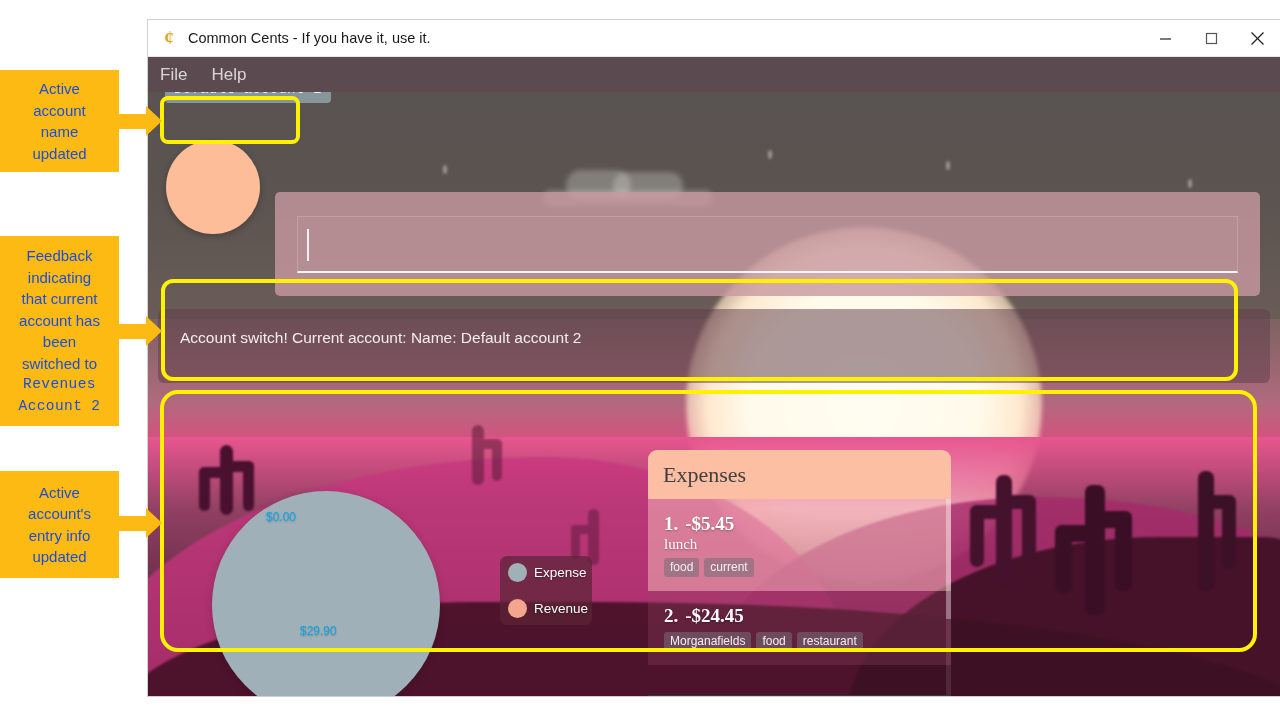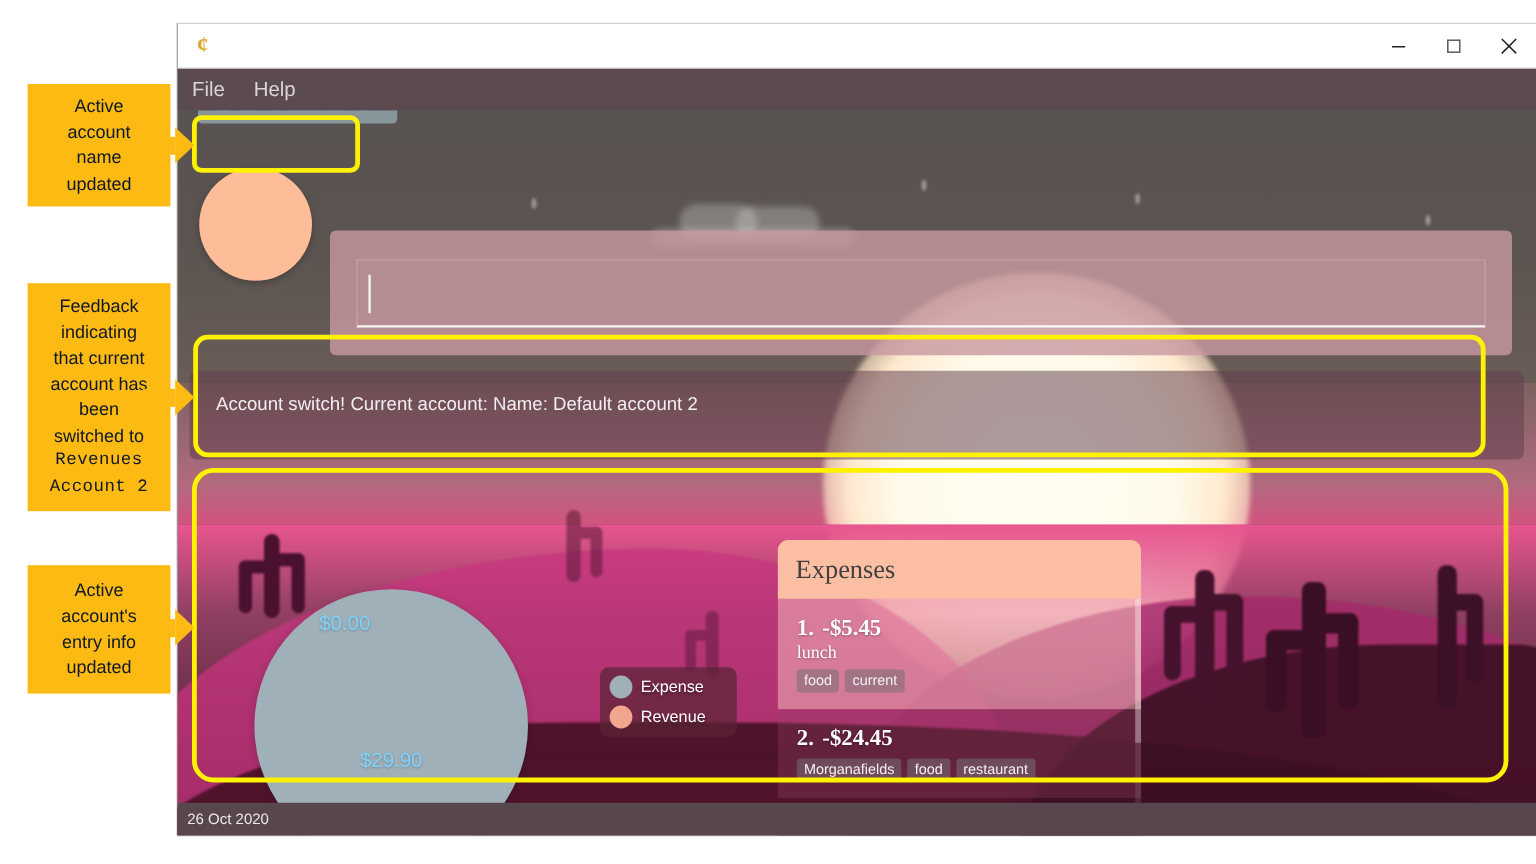--- a/index.html
+++ b/index.html
@@ -8,31 +8,30 @@
     background: #ffffff;
     font-family: "Liberation Sans", sans-serif;
     overflow: hidden;
   }
   #root { position: relative; width: 1280px; height: 720px; }
 
   
   .callout {
     position: absolute;
     background: #FDBA12;
-    color: #0f172a;
+    color: #1d4ed8;
     text-align: center;
     font-family: "Liberation Sans", sans-serif;
     font-size: 15px;
     line-height: 21.5px;
     display: flex;
     align-items: center;
     justify-content: center;
     padding: 4px 6px;
     z-index: 40;
-    margin-left: 23px;
   }
   .callout .mono { font-family: "Liberation Mono", monospace; font-size: 14.5px; letter-spacing: .4px; display:block;}
   .arrow {
     position: absolute;
     z-index: 41;
     width: 0; height: 0;
   }
   .arrow .shaft {
     position: absolute;
     background: #FDBA12;
@@ -223,36 +222,36 @@
   #pie {
     position: absolute;
     left: 64px; top: 74px;
     width: 228px; height: 228px;
     border-radius: 50%;
     background: #9FB0B8;
     box-shadow: 0 2px 8px rgba(0,0,0,0.18);
   }
   .pieLabel {
     position: absolute;
-    color: #7dd3fc;
-    font-size: 17px;
+    color: #0ea5e9;
+    font-size: 12px;
     text-shadow: 0 1px 2px rgba(0,0,0,0.25);
     white-space: nowrap;
   }
   #pieLabelTop { left: 118px; top: 93px; }
   #pieLabelBottom { left: 152px; top: 207px; }
 
   #legend {
     position: absolute;
     left: 352px; top: 139px;
-    width: 114px;
+    width: 92px;
     background: rgba(92,36,54,0.72);
     border-radius: 7px;
     padding: 7px 8px;
-    display: flex; flex-direction: column; gap: 6px;
+    display: flex; flex-direction: column; gap: 17px;
   }
   .legendRow { display:flex; align-items:center; gap: 7px; }
   .legendDot { width: 19px; height: 19px; border-radius: 50%; flex: 0 0 auto; }
   .legendTxt { color: #ffffff; font-size: 13.5px; text-shadow: 0 1px 2px rgba(0,0,0,0.4); }
 
   
   .listPanel {
     position: absolute;
     top: 33px;
     border-radius: 9px 9px 0 0;
@@ -396,20 +395,21 @@
   </div>
   <div class="arrow" style="left:119px; top:523px;">
     <div class="shaft" style="width:27px;"></div>
     <div class="head" style="left:27px;"></div>
   </div>
 
   <div id="window">
 
     <div id="titlebar">
       <div id="app-logo">¢</div>
+      <div id="title-text">Common Cents - If you have it, use it.</div>
       <div class="wbtns">
         <div class="wbtn">
           <svg width="13" height="13" viewBox="0 0 13 13">
               <line x1="1" y1="7" x2="12" y2="7" stroke="#222" stroke-width="1.2"></line>
             </svg>
         </div>
         <div class="wbtn">
           <svg width="13" height="13" viewBox="0 0 13 13">
               <rect x="1.5" y="1.5" width="10" height="10" fill="none" stroke="#555" stroke-width="1.2"></rect>
             </svg>
@@ -550,23 +550,20 @@
             </div>
             <div class="panelFooter"></div>
           </div>
         </div>
 
         <div class="listPanel" id="revenuesPanel">
           <div class="panelBody" style="background:transparent;"></div>
         </div>
       </div>
 
-      <div id="statusbar">
-        <div id="statusText">26 Oct 2020</div>
-      </div>
     </div>
   </div>
 
   <div class="ring" id="ringBadge"></div>
   <div class="ring" id="ringFeedback"></div>
   <div class="ring" id="ringDash"></div>
 
 </div>
 
 </body></html>

